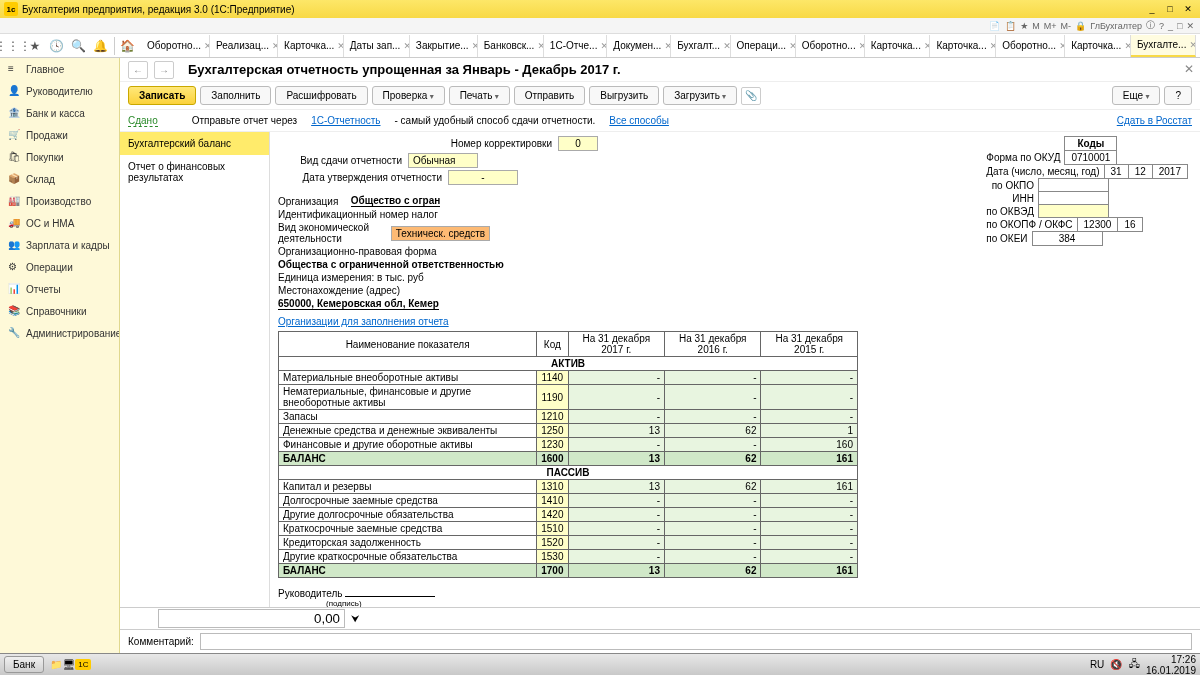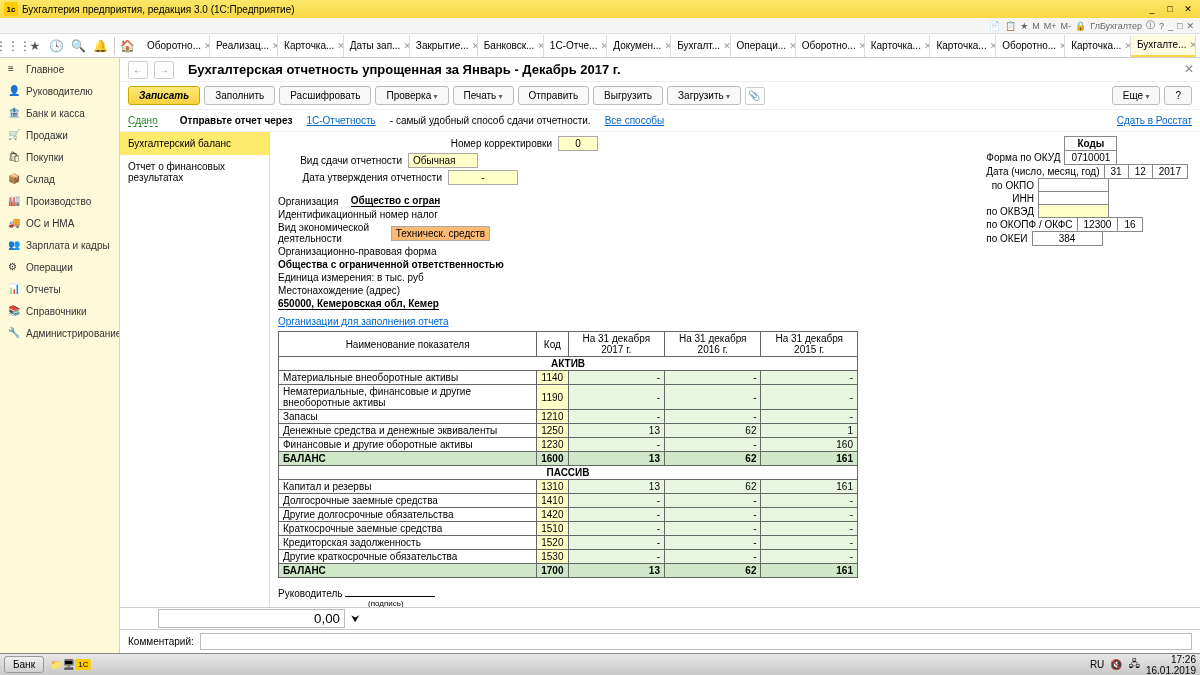--- a/index.html
+++ b/index.html
@@ -19,21 +19,21 @@
 .main { display: flex; height: calc(100vh - 18px - 16px - 24px - 22px); }
 .sidebar { width: 120px; background: #fef9d8; border-right: 1px solid #e0d88f; overflow-y:auto;}
 .sidebar .item { padding: 5px 8px; display:flex; align-items:center; gap:6px; cursor:pointer; font-size:10px; color:#333;}
 .sidebar .item .ic { width:12px; height:12px; display:inline-block; }
 .content { flex:1; background:#fff; display:flex; flex-direction:column; overflow:hidden;}
 .navrow { height: 24px; display:flex; align-items:center; padding:0 8px; gap:6px; border-bottom:1px solid #eee;}
 .navrow .arrow { width:20px; height:18px; border:1px solid #ccc; border-radius:2px; display:inline-flex; align-items:center; justify-content:center; cursor:pointer; font-size:10px; color:#888;}
 .navrow h2 { font-size:13px; font-weight:bold; margin-left:8px;}
 .btnrow { height: 28px; display:flex; align-items:center; padding:0 8px; gap:4px; border-bottom:1px solid #eee;}
 .btn { padding: 3px 10px; border:1px solid #bbb; border-radius:3px; background:#f8f8f8; font-size:10px; cursor:pointer;}
-.btn.yellow { background: linear-gradient(#ffe87a,#fbd23c); border-color:#c9a800; font-weight:bold;font-style:italic;}
+.btn.yellow { background: linear-gradient(#ffe87a,#fbd23c); border-color:#c9a800; font-weight:bold;}
 .btn.drop::after { content:" ▾"; font-size:8px; color:#666;}
 .btnrow .spacer { flex:1;}
 .attach { width:20px; height:18px; display:inline-flex; align-items:center; justify-content:center; border:1px solid #ccc; border-radius:2px; cursor:pointer;}
 .inforow { height:22px; display:flex; align-items:center; padding:0 8px; gap:14px; font-size:10px; border-bottom:1px solid #eee;}
 .inforow .link { color:#0066cc; text-decoration:underline; cursor:pointer;}
 .inforow .green { color:#2a8a2a; border-bottom:1px dashed #2a8a2a; cursor:pointer;}
 .inforow .spacer{flex:1;}
 .workarea { flex:1; display:flex; overflow:hidden;}
 .leftpanel { width:150px; background:#fff; border-right:1px solid #ddd;}
 .leftpanel .sec { padding:6px 8px; font-size:10px; cursor:pointer;}
@@ -243,21 +243,21 @@
       <button class="btn">Отправить</button>
       <button class="btn">Выгрузить</button>
       <button class="btn drop">Загрузить</button>
       <span class="attach">📎</span>
       <span class="spacer"></span>
       <button class="btn drop">Еще</button>
       <button class="btn">?</button>
     </div>
     <div class="inforow">
       <span class="green">Сдано</span>
-      <span style="margin-left:8px;font-weight:bold;">Отправьте отчет через </span>
+      <span style="margin-left:20px;">Отправьте отчет через </span>
       <span class="link">1С-Отчетность</span>
       <span> - самый удобный способ сдачи отчетности. </span>
       <span class="link">Все способы</span>
       <span class="spacer"></span>
       <span class="link">Сдать в Росстат</span>
     </div>
     <div class="workarea">
       <div class="leftpanel" id="sections">
           <div class="sec active">Бухгалтерский баланс</div>
           <div class="sec">Отчет о финансовых результатах</div>
@@ -460,21 +460,21 @@
                 <td class="num">13</td>
                 <td class="num">62</td>
                 <td class="num">161</td>
               </tr>
             </tbody>
           </table>
 
         <div class="sign">
           <span>Руководитель</span>
           <span class="line"></span>
-          <div style="font-size:8px;margin-left:90px;">(подпись)</div>
+          <div style="font-size:8px;margin-left:48px;">(подпись)</div>
         </div>
 
       </div>
     </div>
     <div class="bottombar">
       <span class="spacer"></span>
       <input value="0,00" style="">
       <span>⮟</span>
     </div>
     <div class="commentrow">

